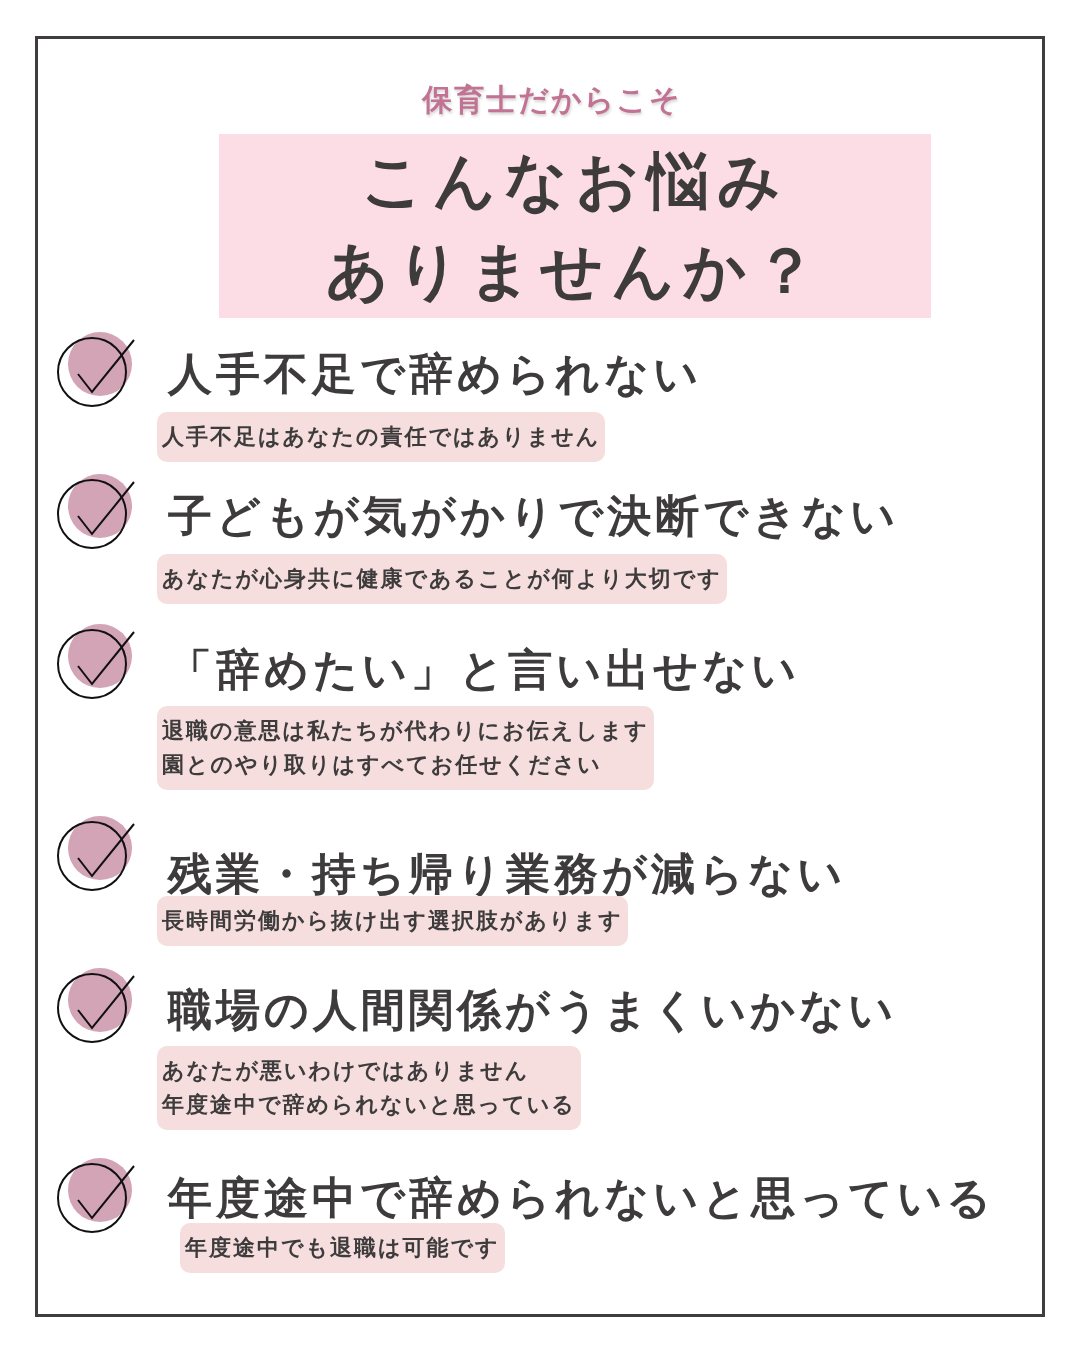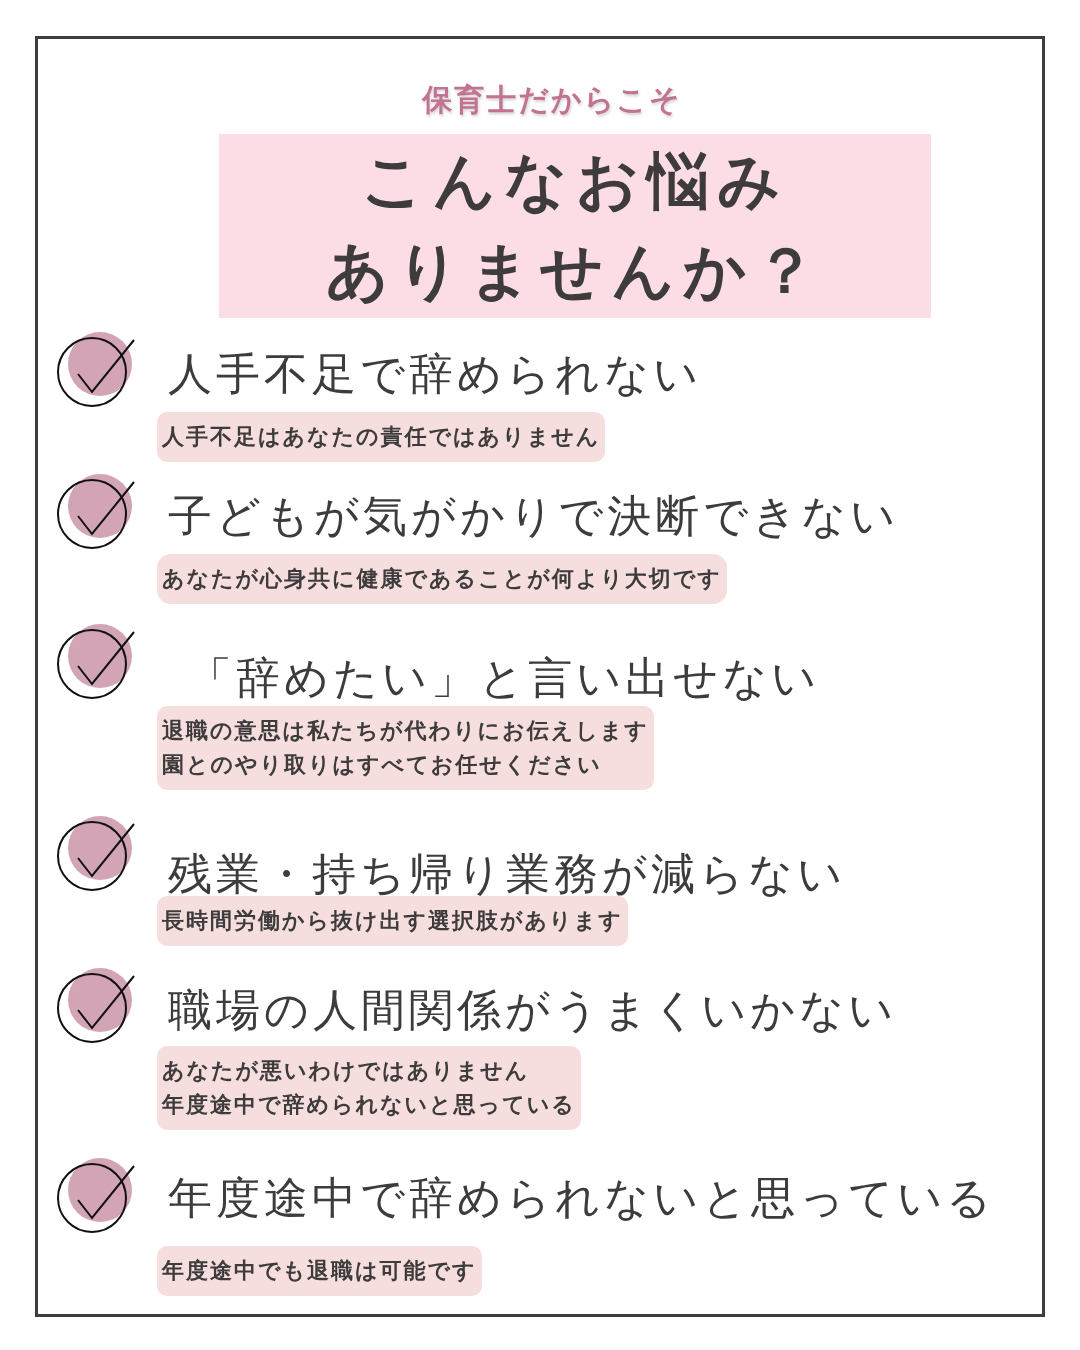--- a/index.html
+++ b/index.html
@@ -20,21 +20,21 @@
     .title-box {
       position:absolute; left:219px; top:134px; width:712px; height:184px;
       background:#fddde5; display:flex; flex-direction:column; align-items:center; justify-content:center;
     }
     .title-line {
       font-size:62px; font-weight:bold; color:#3d3b3c; letter-spacing:8px; line-height:90px;
     }
     .item { position:absolute; left:0; width:1080px; }
     .icon { position:absolute; left:56px; width:80px; height:80px; }
     .heading {
-      position:absolute; left:168px; font-size:44px; font-weight:normal; color:#3d3b3c;
+      position:absolute; left:168px; font-size:44px; font-weight:bold; color:#3d3b3c;
       letter-spacing:4px; white-space:nowrap; line-height:60px;
     }
     .note {
       position:absolute; left:157px; background:#f5dedd; border-radius:10px;
       padding:8px 5px; font-size:22px; font-weight:bold; color:#3d3b3c; letter-spacing:2px;
       line-height:34px; white-space:nowrap;
     }
     .note span { display:block; }
   </style>
 </head>
@@ -61,32 +61,32 @@
   </div>
 </div>
 
 <div class="item" style="top:472px;">
   <svg class="icon" style="top:0;" viewBox="0 0 80 80">
     <circle cx="44" cy="34" r="32" fill="#d2a4b6"></circle>
     <circle cx="36" cy="42" r="34" fill="none" stroke="#111" stroke-width="2"></circle>
     <polyline points="22,44 36,62 78,10" fill="none" stroke="#111" stroke-width="2"></polyline>
   </svg>
   <div class="heading" style="top:14px;">子どもが気がかりで決断できない</div>
-  <div class="note" style="top:82px;border-radius:14px;">
+  <div class="note" style="top:82px;">
     <span>あなたが心身共に健康であることが何より大切です</span>
   </div>
 </div>
 
 <div class="item" style="top:622px;">
   <svg class="icon" style="top:0;" viewBox="0 0 80 80">
     <circle cx="44" cy="34" r="32" fill="#d2a4b6"></circle>
     <circle cx="36" cy="42" r="34" fill="none" stroke="#111" stroke-width="2"></circle>
     <polyline points="22,44 36,62 78,10" fill="none" stroke="#111" stroke-width="2"></polyline>
   </svg>
-  <div class="heading" style="top:26px;margin-left:20px;">「辞めたい」と言い出せない</div>
+  <div class="heading" style="top:18px;">「辞めたい」と言い出せない</div>
   <div class="note" style="top:84px;">
     <span>退職の意思は私たちが代わりにお伝えします</span>
     <span>園とのやり取りはすべてお任せください</span>
   </div>
 </div>
 
 <div class="item" style="top:814px;">
   <svg class="icon" style="top:0;" viewBox="0 0 80 80">
     <circle cx="44" cy="34" r="32" fill="#d2a4b6"></circle>
     <circle cx="36" cy="42" r="34" fill="none" stroke="#111" stroke-width="2"></circle>
@@ -111,16 +111,16 @@
   </div>
 </div>
 
 <div class="item" style="top:1156px;">
   <svg class="icon" style="top:0;" viewBox="0 0 80 80">
     <circle cx="44" cy="34" r="32" fill="#d2a4b6"></circle>
     <circle cx="36" cy="42" r="34" fill="none" stroke="#111" stroke-width="2"></circle>
     <polyline points="22,44 36,62 78,10" fill="none" stroke="#111" stroke-width="2"></polyline>
   </svg>
   <div class="heading" style="top:12px;">年度途中で辞められないと思っている</div>
-  <div class="note" style="top:90px;">
+  <div class="note" style="top:67px;margin-left:23px;">
     <span>年度途中でも退職は可能です</span>
   </div>
 </div>
 
 </body></html>

